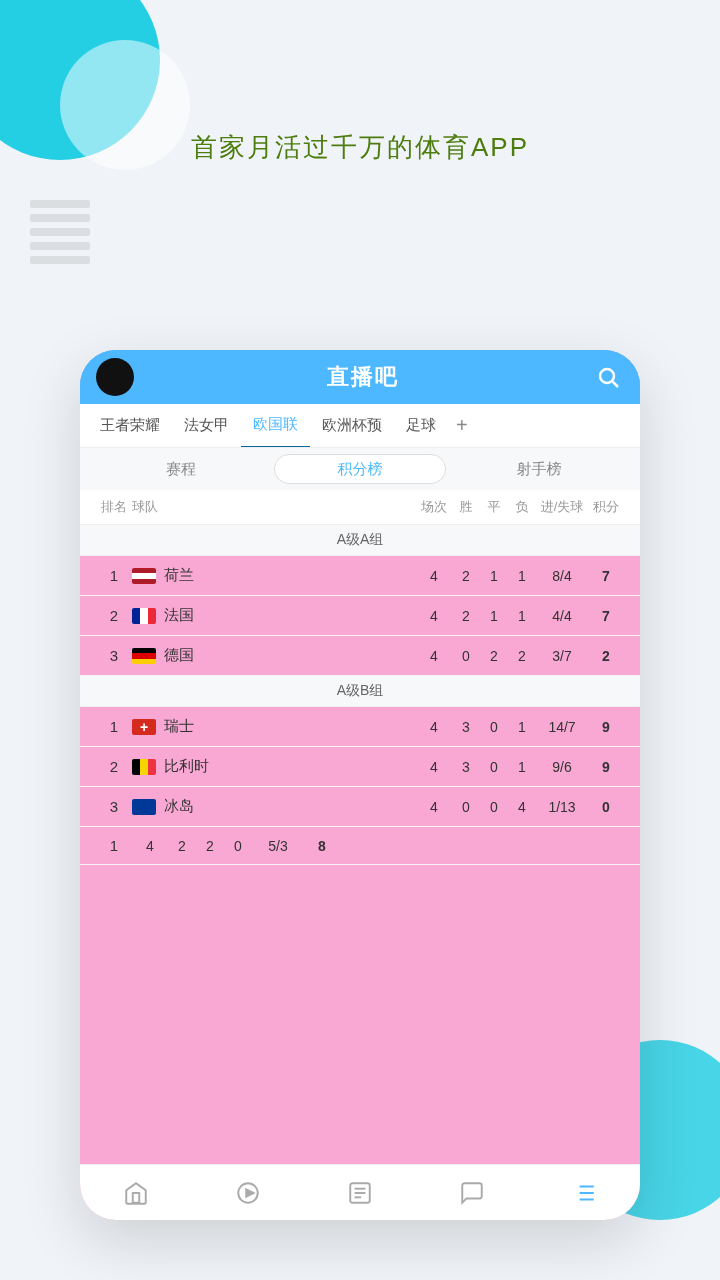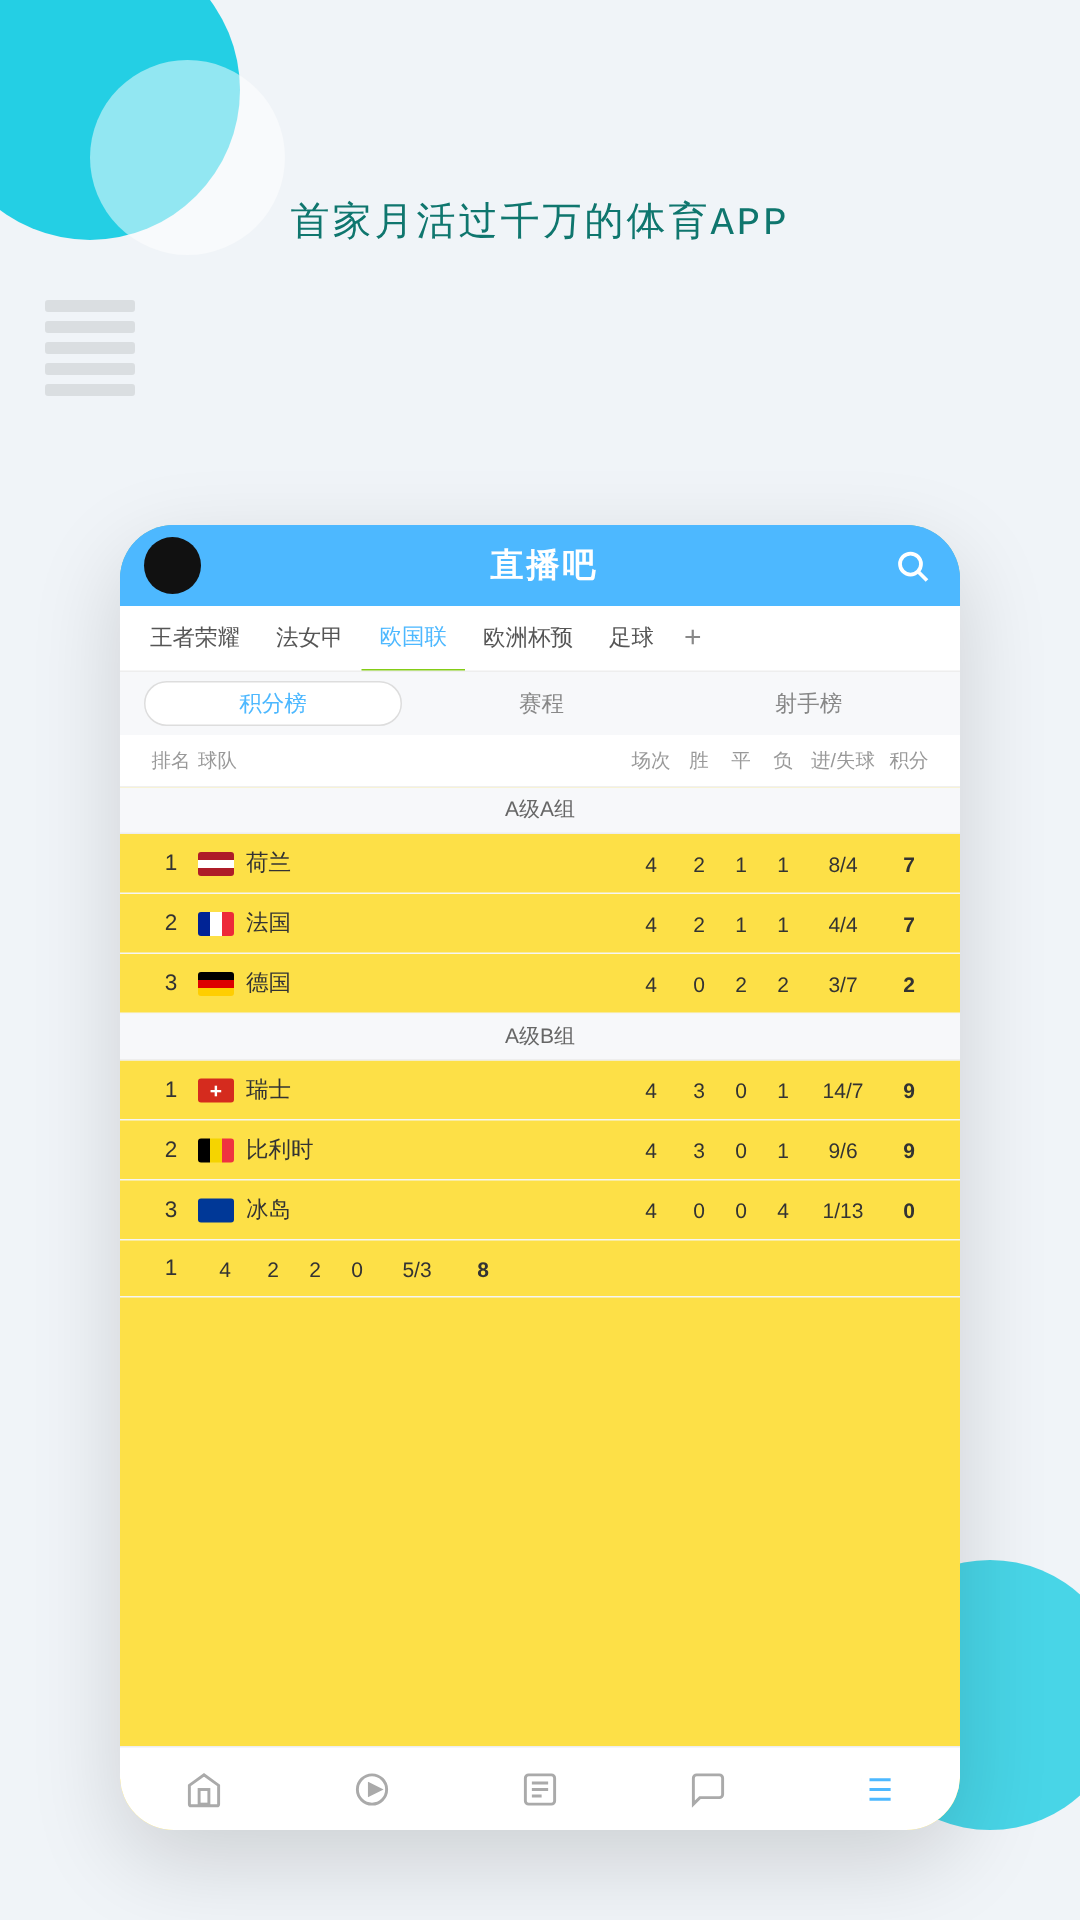--- a/index.html
+++ b/index.html
@@ -67,33 +67,32 @@
     }
     .main-title {
       font-size: 52px;
       font-weight: 600;
       color: #333;
       letter-spacing: 4px;
       margin-bottom: 18px;
     }
     .sub-title {
       font-size: 26px;
-      color: #0f766e;
+      color: #4d7c0f;
       letter-spacing: 2px;
-      font-family: Liberation Mono, monospace;
     }
 
     
     .phone-mockup {
       position: absolute;
       top: 350px;
       left: 80px;
       right: 80px;
       bottom: 60px;
-      background: #fde047;
+      background: #f9a8d4;
       border-radius: 36px;
       box-shadow: 0 20px 60px rgba(0,0,0,0.15);
       overflow: hidden;
     }
 
     
     .status-bar {
       background: #4db8ff;
       height: 36px;
       display: flex;
@@ -157,21 +156,21 @@
       font-size: 15px;
       color: #555;
       white-space: nowrap;
       height: 44px;
       display: flex;
       align-items: center;
       cursor: pointer;
     }
     .nav-tab.active {
       color: #4db8ff;
-      border-bottom: 2px solid #84cc16;
+      border-bottom: 2px solid #0369a1;
     }
     .nav-tab-plus {
       color: #888;
       font-size: 20px;
       padding: 0 8px;
       cursor: pointer;
     }
 
     
     .sub-tabs {
@@ -387,22 +386,22 @@
     <div class="nav-tabs">
       <div class="nav-tab">王者荣耀</div>
       <div class="nav-tab">法女甲</div>
       <div class="nav-tab active">欧国联</div>
       <div class="nav-tab">欧洲杯预</div>
       <div class="nav-tab">足球</div>
       <div class="nav-tab-plus">+</div>
     </div>
 
     <div class="sub-tabs">
+      <div class="sub-tab">赛程</div>
       <div class="sub-tab active">积分榜</div>
-      <div class="sub-tab">赛程</div>
       <div class="sub-tab">射手榜</div>
     </div>
 
     <div class="table-header-row">
       <div class="col-rank">排名</div>
       <div class="col-team">球队</div>
       <div class="col-played">场次</div>
       <div class="col-win">胜</div>
       <div class="col-draw">平</div>
       <div class="col-loss">负</div>

